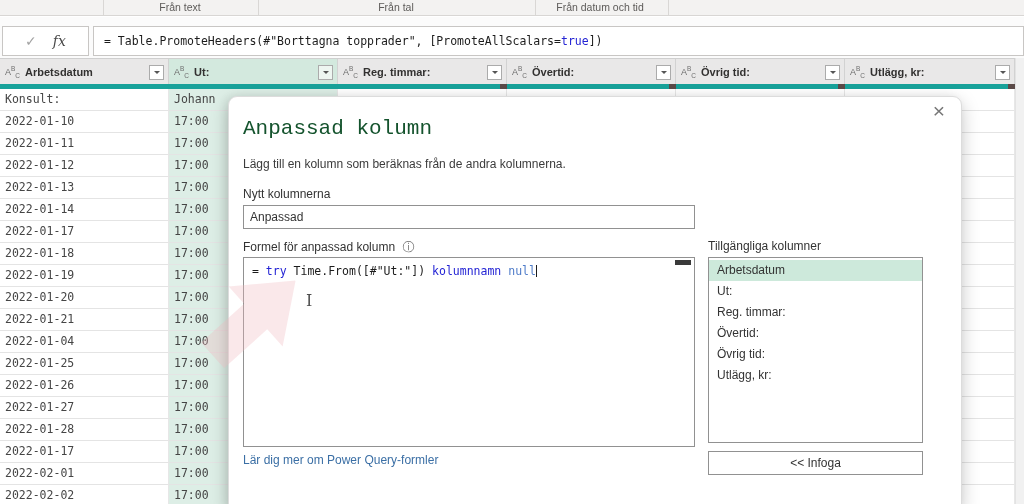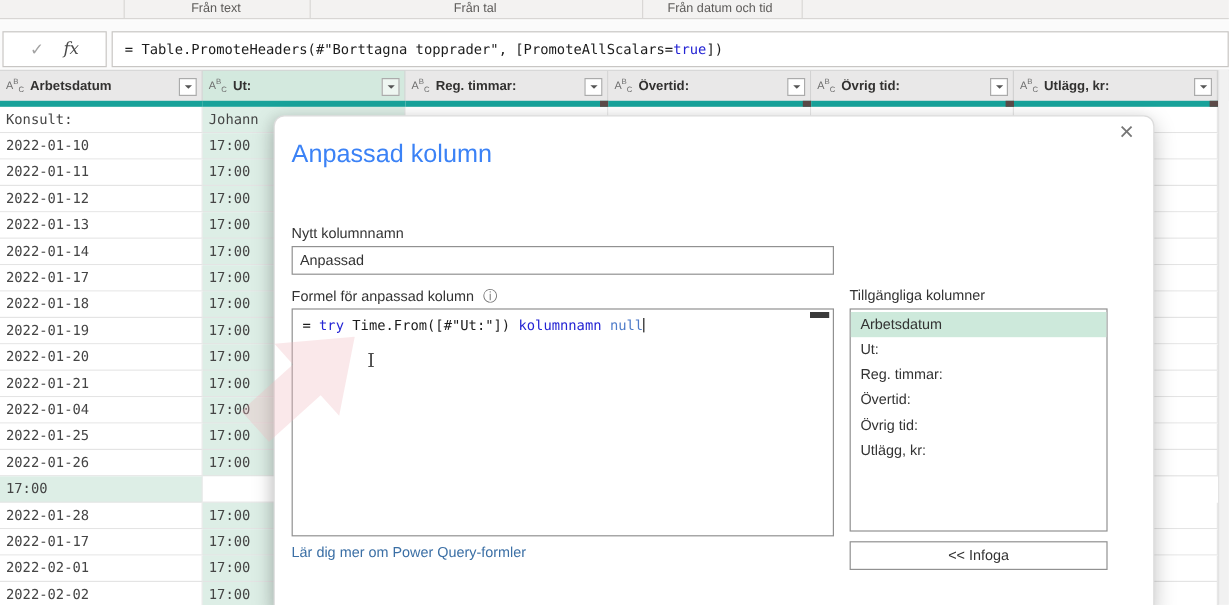--- a/index.html
+++ b/index.html
@@ -54,21 +54,21 @@
 
   #vscroll { position:absolute; left:1015px; top:58px; width:9px; height:446px;
     background:#f1f1f1; border-left:1px solid #e3e3e3; z-index:1; }
 
   
   #dialog { position:absolute; left:228px; top:96px; width:734px; height:412px; background:#fff;
     border:1px solid #dcdcdc; border-radius:9px 9px 0 0; z-index:5;
     box-shadow:0 6px 18px rgba(0,0,0,.22), -3px 0 9px rgba(0,0,0,.06); }
   #dlg-close { position:absolute; right:16px; top:2px; font-size:21px; font-weight:normal;
     color:#767676; cursor:default; line-height:24px; }
-  #dlg-title { position:absolute; left:14px; top:20px; font-size:21px; color:#3b82f6; }
+  #dlg-title { position:absolute; left:14px; top:20px; font-size:21px; color:#14532d;font-family:Liberation Mono, monospace; }
   #dlg-sub { position:absolute; left:14px; top:60px; font-size:12px; color:#3b3b3b; }
   .dlg-label { position:absolute; font-size:12px; color:#333; }
   #new-col-label { left:14px; top:90px; }
   #new-col-input { position:absolute; left:14px; top:108px; width:452px; height:24px;
     border:1px solid #919191; background:#fff; font-size:12px; color:#333; padding:0 6px;
     font-family:"Liberation Sans", sans-serif; }
   #formula-label-row { position:absolute; left:14px; top:142px; font-size:12px; color:#333; }
   #info-icon { color:#6d6d6d; font-size:12px; margin-left:4px; }
   #formula-box { position:absolute; left:14px; top:160px; width:452px; height:190px;
     border:1px solid #919191; background:#fff; }
@@ -283,20 +283,21 @@
       </div>
       <div class="trow">
         <div class="tcell" style="width: 169px;">2022-01-26</div>
         <div class="tcell green" style="width: 169px;">17:00</div>
         <div class="tcell" style="width: 169px;"></div>
         <div class="tcell" style="width: 169px;"></div>
         <div class="tcell" style="width: 169px;"></div>
         <div class="tcell" style="width: 170px;"></div>
       </div>
       <div class="trow">
+        <div class="tcell" style="width: 169px;">2022-01-27</div>
         <div class="tcell green" style="width: 169px;">17:00</div>
         <div class="tcell" style="width: 169px;"></div>
         <div class="tcell" style="width: 169px;"></div>
         <div class="tcell" style="width: 169px;"></div>
         <div class="tcell" style="width: 170px;"></div>
       </div>
       <div class="trow">
         <div class="tcell" style="width: 169px;">2022-01-28</div>
         <div class="tcell green" style="width: 169px;">17:00</div>
         <div class="tcell" style="width: 169px;"></div>
@@ -328,22 +329,23 @@
         <div class="tcell" style="width: 169px;"></div>
         <div class="tcell" style="width: 170px;"></div>
       </div>
     </div>
 </div>
 <div id="vscroll"></div>
 
 <div id="dialog">
   <div id="dlg-close">×</div>
   <div id="dlg-title">Anpassad kolumn</div>
-
-  <div class="dlg-label" id="new-col-label">Nytt kolumnnamn</div>
+  <div id="dlg-sub">Lägg till en kolumn som beräknas från de andra kolumnerna.</div>
+
+  <div class="dlg-label" id="new-col-label">Nytt kolumnerna</div>
   <input id="new-col-input" value="Anpassad" style="">
 
   <div id="formula-label-row">
     <span>Formel för anpassad kolumn</span>
     <span id="info-icon">ⓘ</span>
   </div>
 
   <div id="formula-box">
     <div id="formula-text"><span class="seg-plain">= </span><span class="seg-keyword">try</span><span class="seg-plain"> Time.From([#"Ut:"]) </span><span class="seg-keyword">kolumnnamn</span><span class="seg-plain"> </span><span class="seg-null">null</span><span id="caret"></span></div>
     <div id="fbox-thumb"></div>

